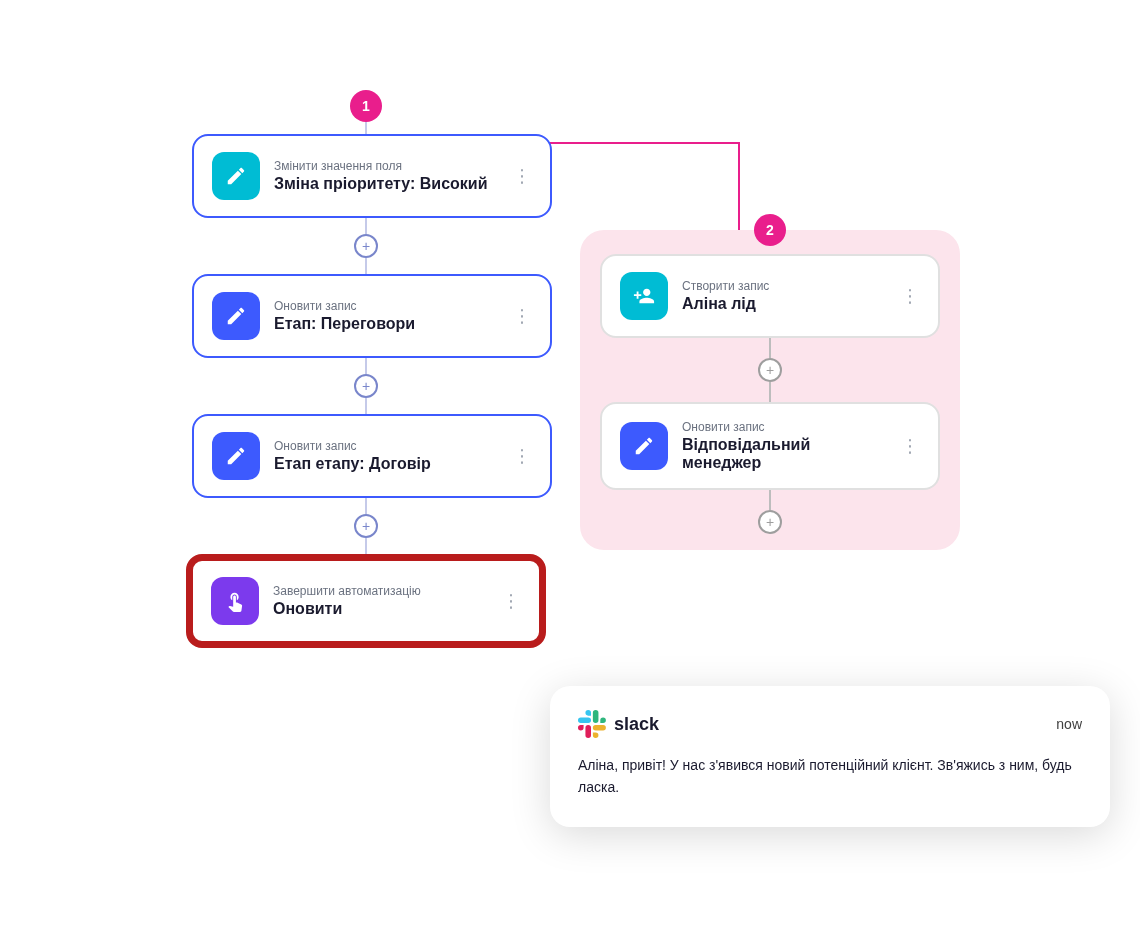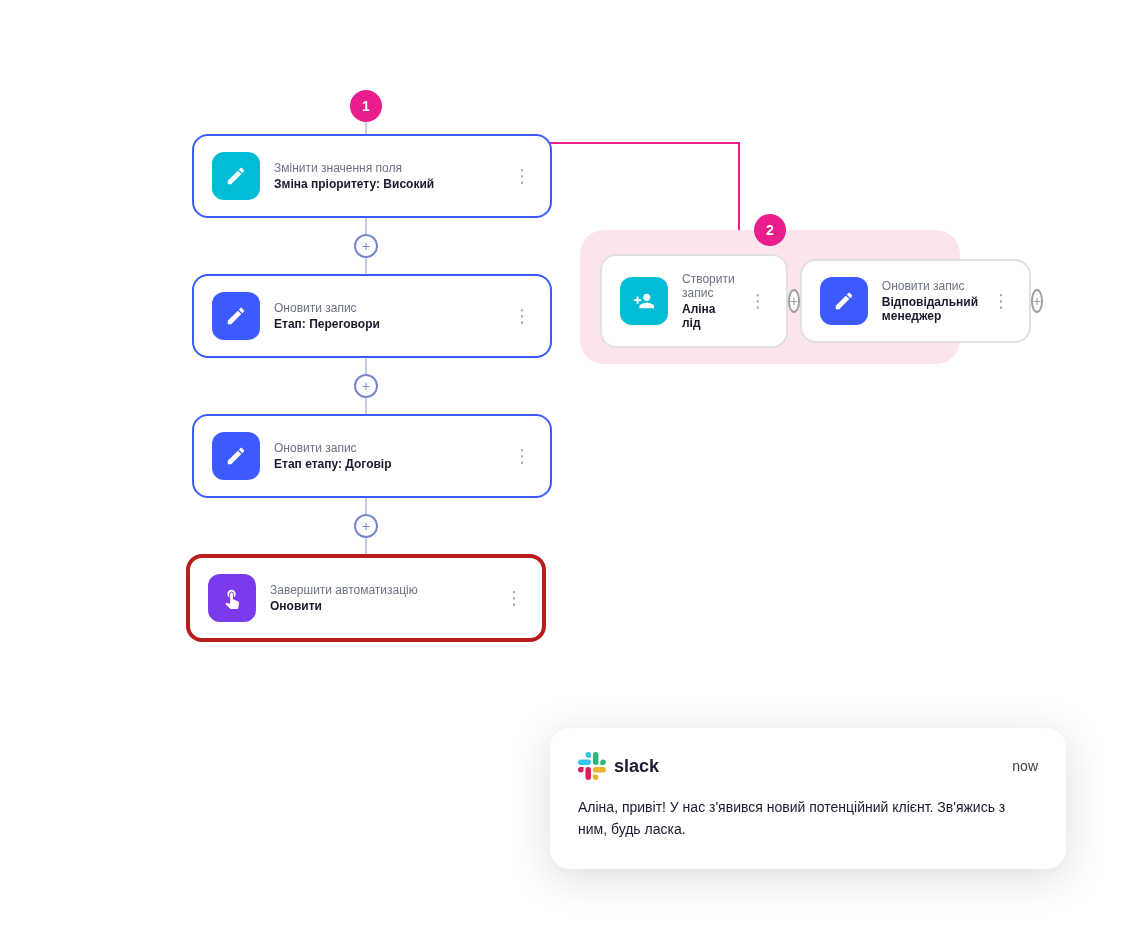--- a/index.html
+++ b/index.html
@@ -66,21 +66,21 @@
       color: #7986cb;
       font-size: 14px;
       font-weight: 400;
       flex-shrink: 0;
       z-index: 5;
     }
 
     .workflow-card {
       width: 360px;
       background: white;
-      border: 4px solid #b91c1c;
+      border: 7px solid #b91c1c;
       border-radius: 16px;
       padding: 16px 18px;
       display: flex;
       align-items: center;
       gap: 14px;
       position: relative;
     }
 
     .workflow-card.highlighted {
       border-color: #3d5afe;
@@ -113,21 +113,21 @@
     }
 
     .card-label {
       font-size: 12px;
       color: #6b7280;
       font-weight: 400;
       margin-bottom: 2px;
     }
 
     .card-title {
-      font-size: 12px;
+      font-size: 16px;
       color: #1a1a2e;
       font-weight: 700;
     }
 
     .card-menu {
       color: #9ca3af;
       font-size: 18px;
       cursor: pointer;
       letter-spacing: 1px;
       align-self: center;
@@ -156,41 +156,42 @@
       color: white;
       font-size: 14px;
       font-weight: 700;
       display: flex;
       align-items: center;
       justify-content: center;
     }
 
     .branch-inner {
       display: flex;
+      flex-direction: column;
       align-items: center;
       gap: 0;
     }
 
     .branch-card {
       width: 340px;
       background: white;
       border: 2px solid #e0e0e0;
       border-radius: 16px;
       padding: 16px 18px;
       display: flex;
       align-items: center;
       gap: 14px;
     }
 
     
     .slack-card {
       position: absolute;
       left: 430px;
-      top: 698px;
-      width: 516px;
+      top: 656px;
+      width: 560px;
       background: white;
       border-radius: 20px;
       box-shadow: 0 8px 40px rgba(0,0,0,0.15);
       padding: 24px 28px 28px 28px;
     }
 
     .slack-header {
       display: flex;
       align-items: center;
       justify-content: space-between;

